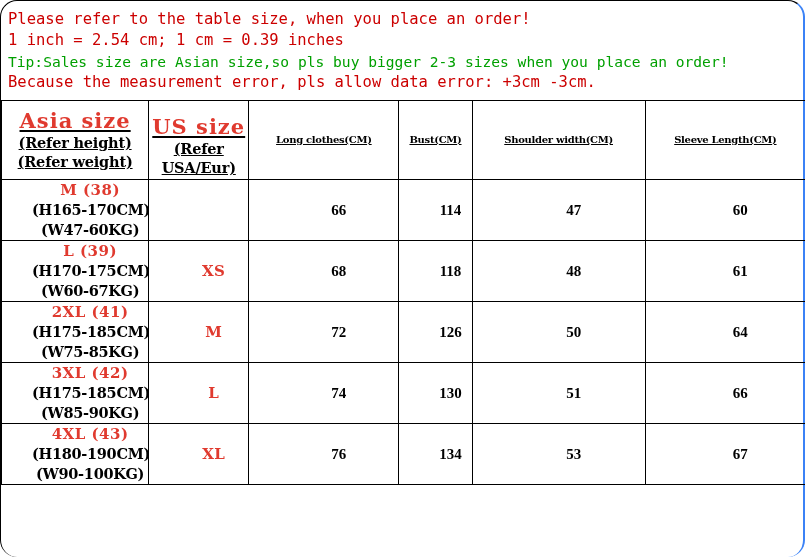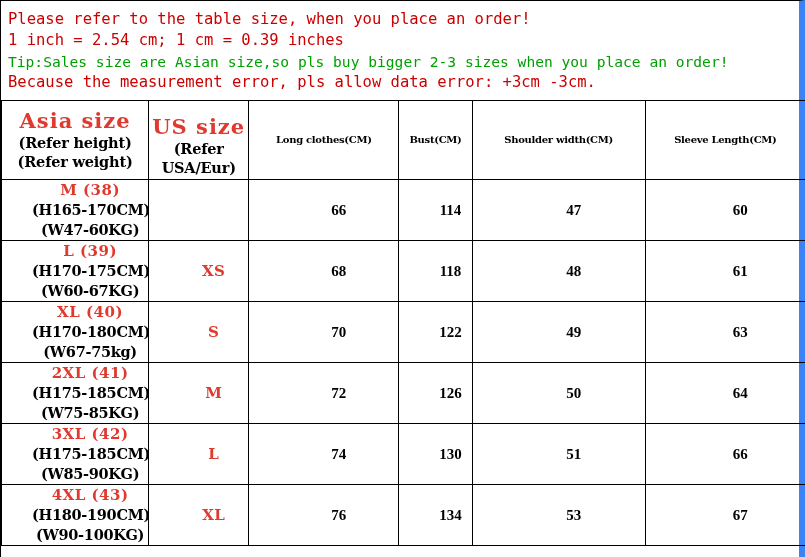--- a/index.html
+++ b/index.html
@@ -9,23 +9,24 @@
   }
   body {
     width: 805px; height: 557px;
     font-family: "DejaVu Serif", "Liberation Serif", serif;
     overflow: hidden;
   }
   #page {
     width: 805px; height: 557px;
     position: relative;
     border-left: 1px solid #000;
-    border-right: 6px solid #3b82f6;
+    border-right: 2px solid #3b82f6;
     border-top: 1px solid #000;
     background: #fff;
+    border-radius: 17px;
   }
 
   
   .notice {
     padding: 8px 0 4px 7px;
   }
   .notice-line {
     font-family: "DejaVu Sans Mono", "Liberation Mono", monospace;
     font-size: 15.5px;
     line-height: 21px;
@@ -53,21 +54,21 @@
   }
   
   col.c-asia     { width: 147px; }
   col.c-us       { width: 100px; }
   col.c-long     { width: 150px; }
   col.c-bust     { width: 73px;  }
   col.c-shoulder { width: 173px; }
   col.c-sleeve   { width: 160px; }
 
   
-  tr.head-row td { height: 79px; }
+  tr.head-row td { height: 79px; text-decoration: underline; }
   .h-title {
     display: block;
     color: #e03a2f;
     font-size: 21px;
     line-height: 24px;
     font-weight: 700;
     letter-spacing: 1px;
   }
   .h-title.us { font-size: 21px; margin-top: 12px; }
   .h-sub {
@@ -209,42 +210,20 @@
           <span class="num">118</span>
         </td>
         <td>
           <span class="num">48</span>
         </td>
         <td>
           <span class="num">61</span>
         </td>
       </tr>
 
-      <tr class="data-row">
-        <td>
-          <span class="sz-name">XL (40)</span>
-          <span class="sz-spec">(H170-180CM)</span>
-          <span class="sz-spec">(W67-75kg)</span>
-        </td>
-        <td>
-          <span class="us-val">S</span>
-        </td>
-        <td>
-          <span class="num">70</span>
-        </td>
-        <td>
-          <span class="num">122</span>
-        </td>
-        <td>
-          <span class="num">49</span>
-        </td>
-        <td>
-          <span class="num">63</span>
-        </td>
-      </tr>
 
       <tr class="data-row">
         <td>
           <span class="sz-name">2XL (41)</span>
           <span class="sz-spec">(H175-185CM)</span>
           <span class="sz-spec">(W75-85KG)</span>
         </td>
         <td>
           <span class="us-val">M</span>
         </td>

